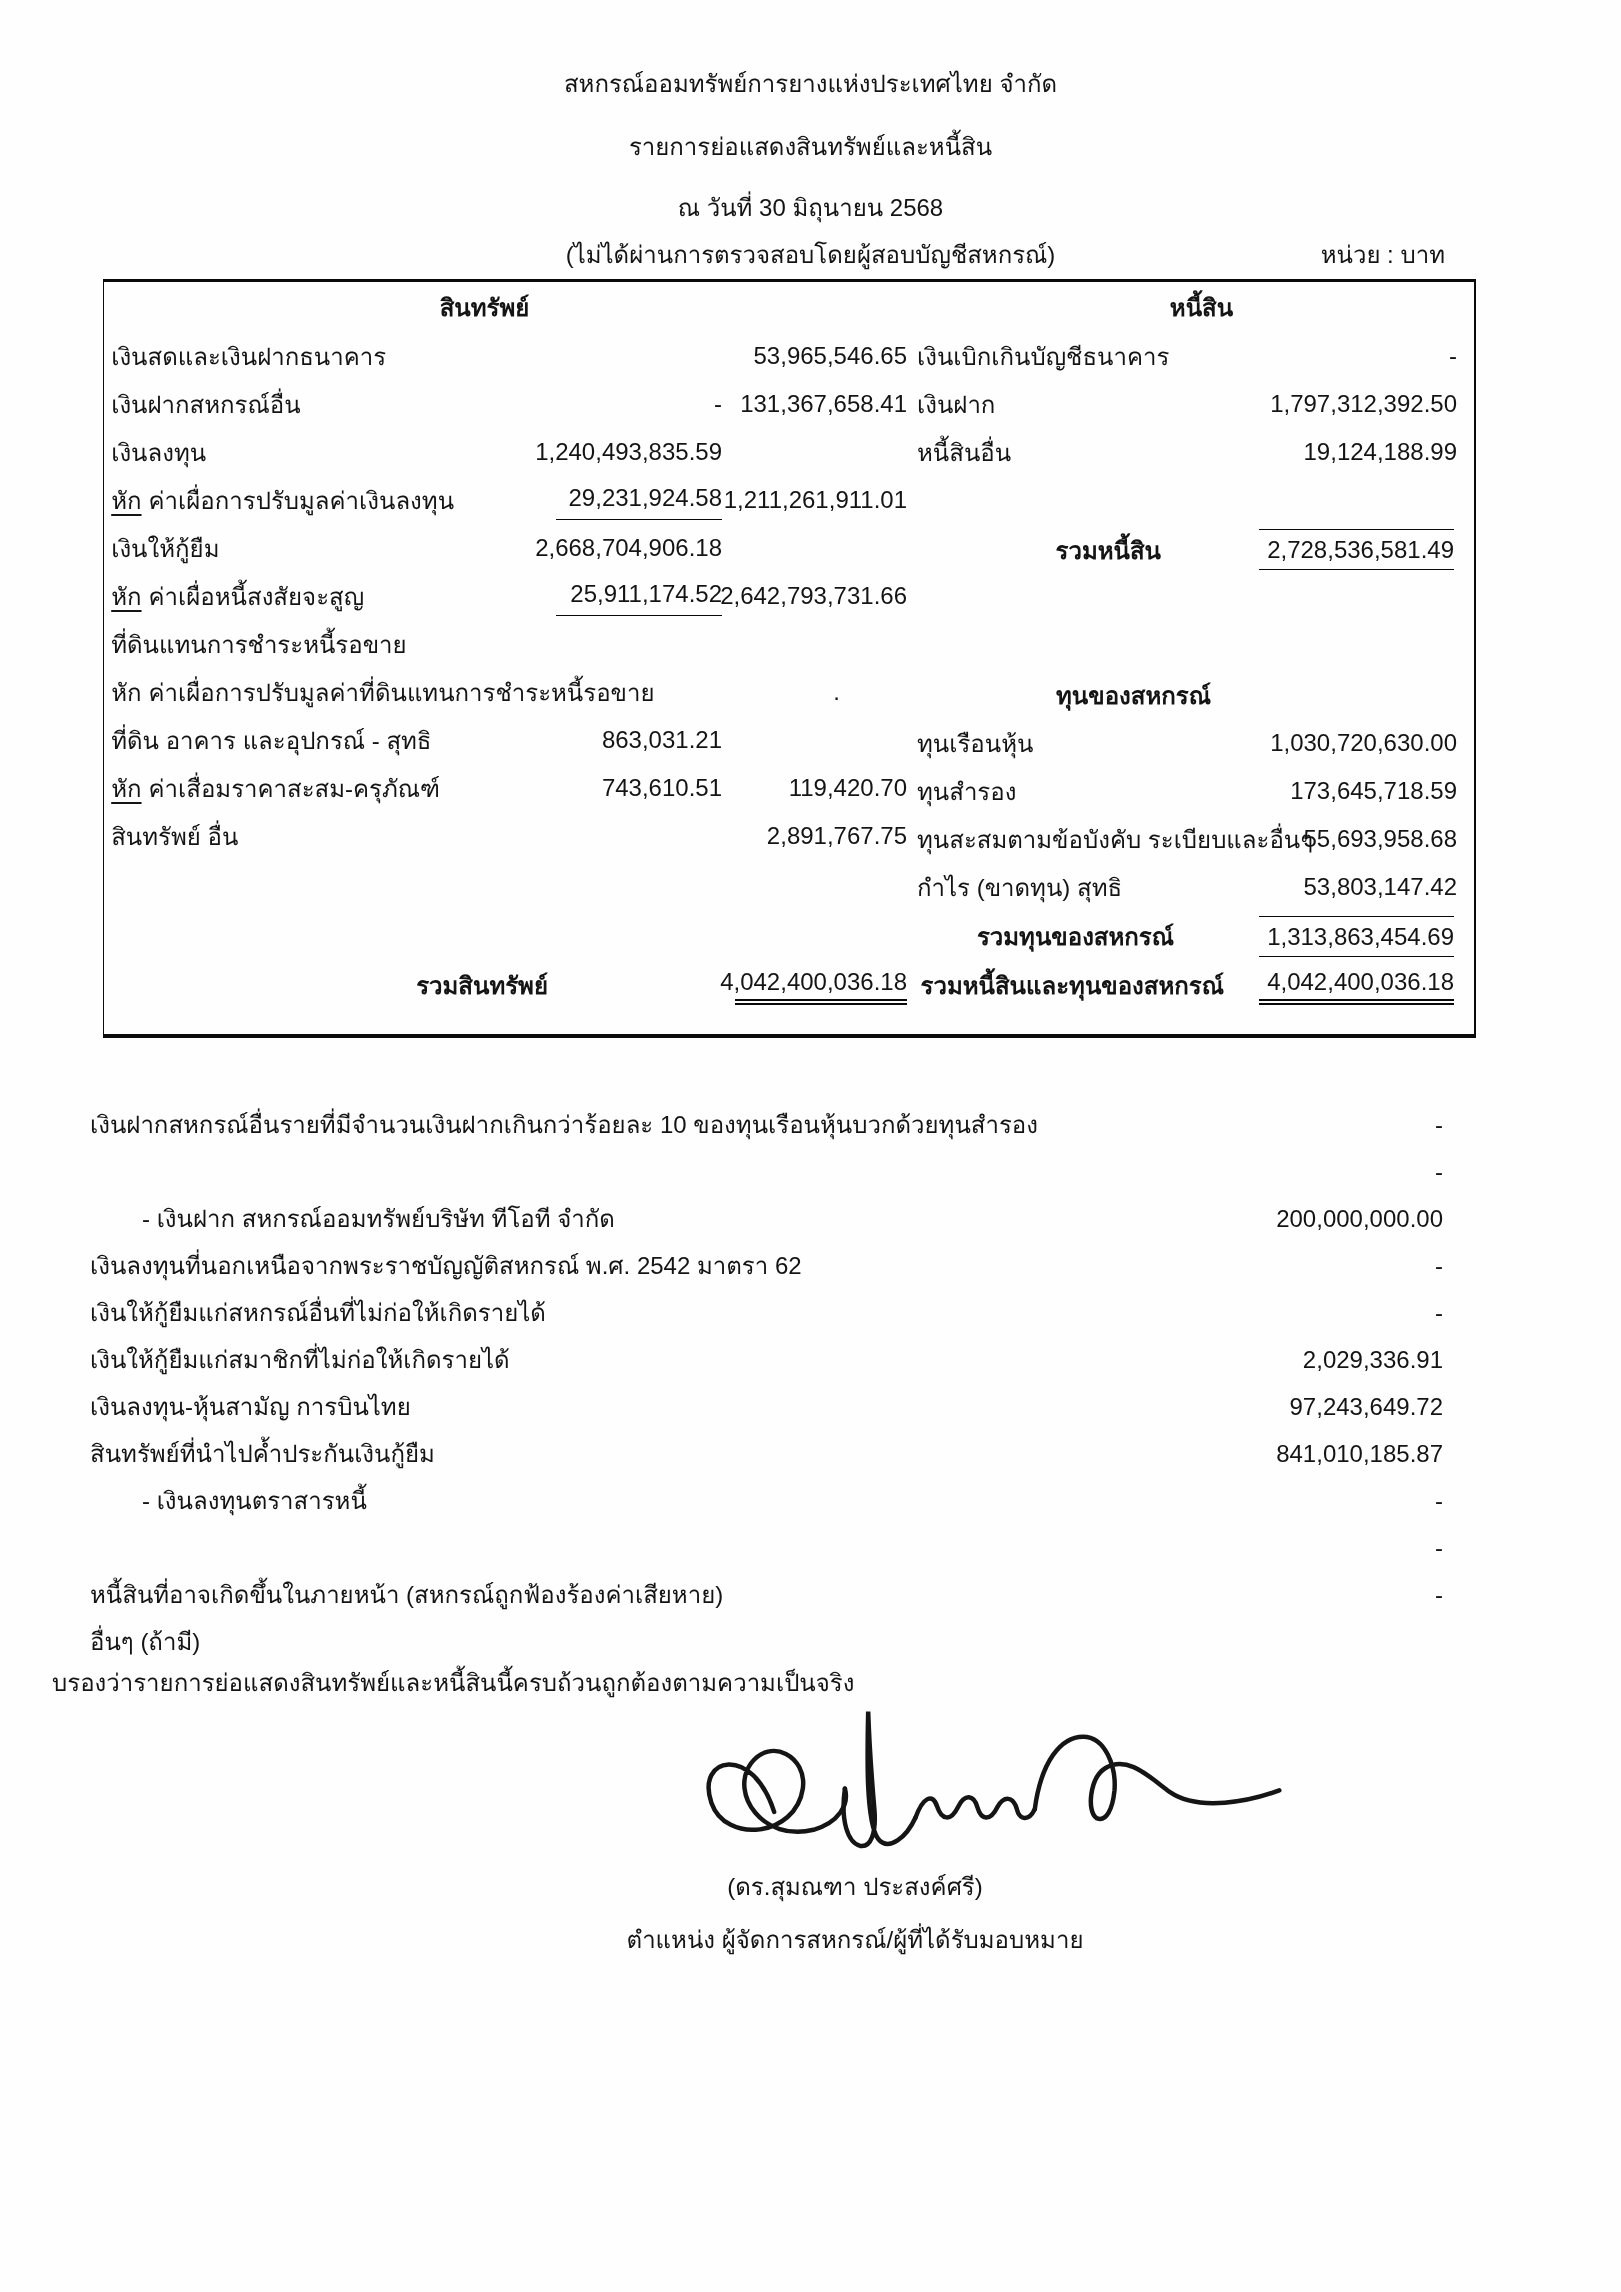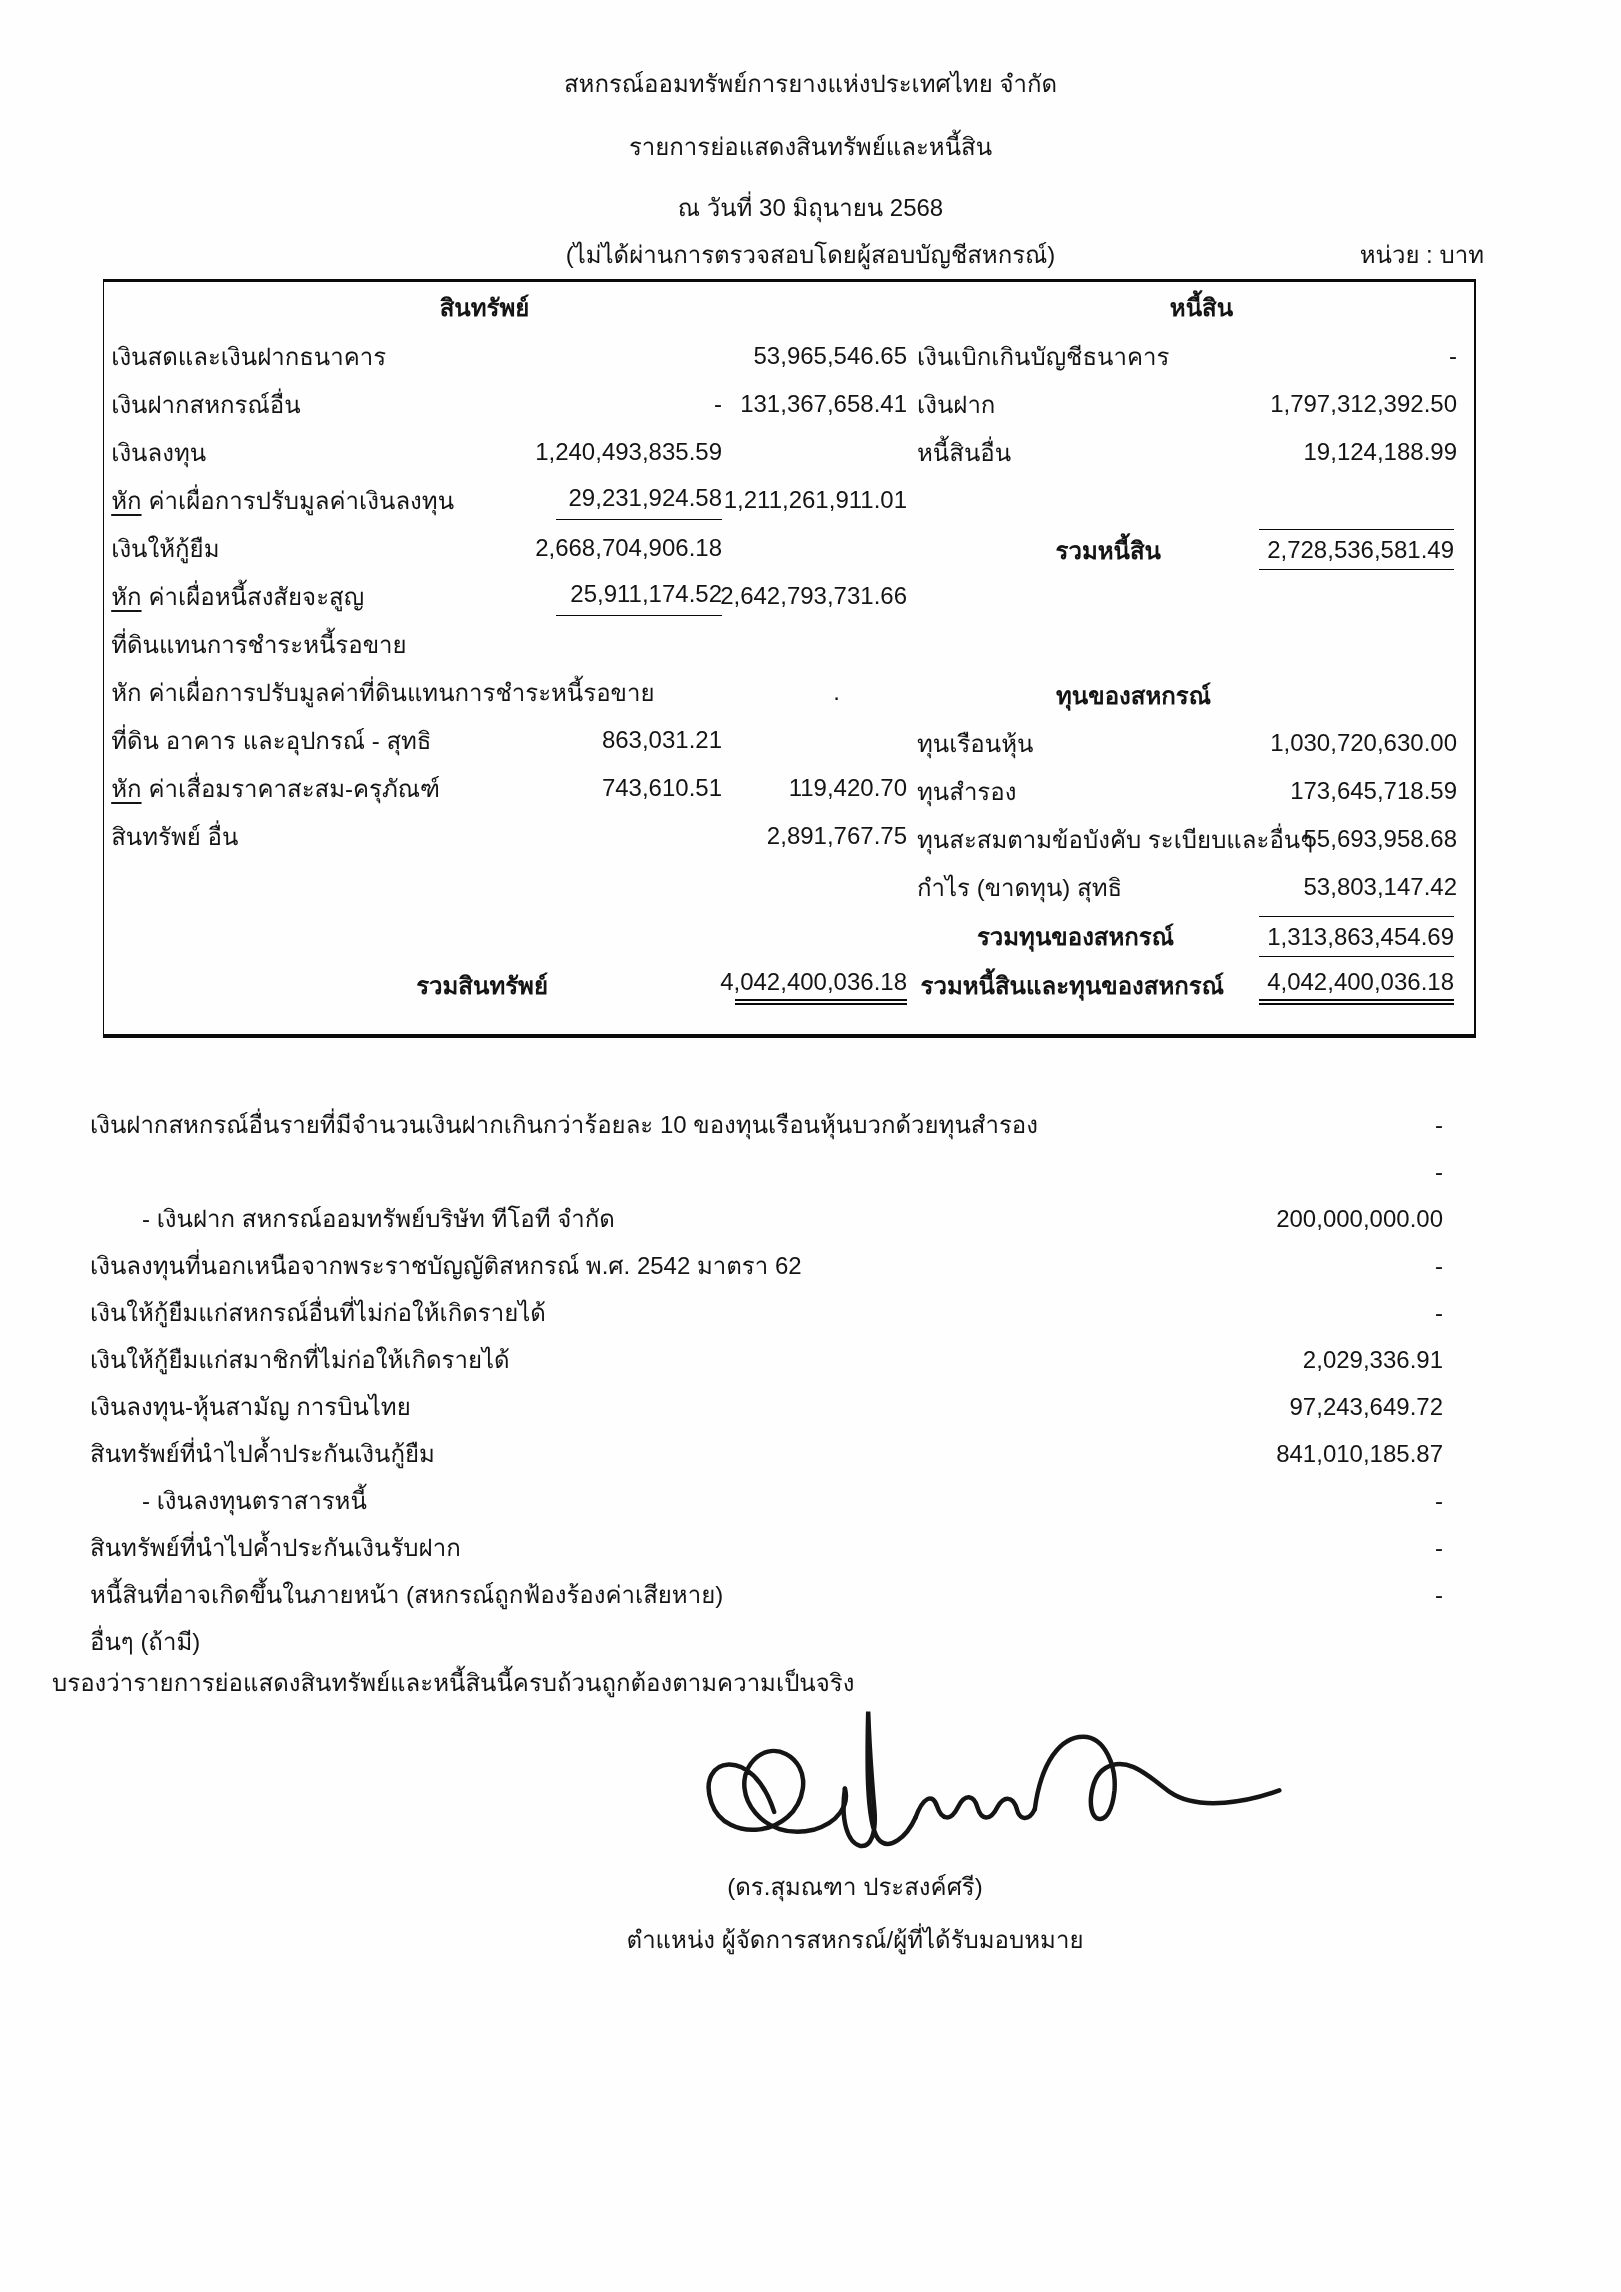--- a/index.html
+++ b/index.html
@@ -8,21 +8,21 @@
     background:#fefefe; color:#141414;
     font-family:"Liberation Sans", sans-serif;
     font-size:24px; overflow:hidden;
   }
   .center { justify-content:center; text-align:center; }
   .right { justify-content:flex-end; text-align:right; }
   .bold { font-weight:700; }
 
   
   .hline { position:absolute; left:15px; width:1591px; height:39px; display:flex; align-items:center; justify-content:center; }
-  .unit { position:absolute; left:1301px; top:235px; width:183px; height:39px; display:flex; align-items:center; justify-content:flex-end; }
+  .unit { position:absolute; left:1262px; top:235px; width:183px; height:39px; display:flex; align-items:center; justify-content:flex-end; }
 
   
   .table-box {
     position:absolute; left:103px; top:279px; width:1373px; height:759px;
     border-top:3.6px solid #0a0a0a; border-left:1.8px solid #0a0a0a;
     border-right:2.7px solid #0a0a0a; border-bottom:4.5px solid #0a0a0a;
     box-sizing:border-box;
     padding-left:28px;
   }
   .trow { position:relative; height:48px; }
@@ -218,21 +218,20 @@
       </div>
       <div class="nrow">
         <div class="nlabel">สินทรัพย์ที่นำไปค้ำประกันเงินกู้ยืม</div>
         <div class="nvalue">841,010,185.87</div>
       </div>
       <div class="nrow indent">
         <div class="nlabel">-  เงินลงทุนตราสารหนี้</div>
         <div class="nvalue">-</div>
       </div>
       <div class="nrow">
-        <div class="nlabel">สินทรัพย์ที่นำไปค้ำประกันเงินรับฝาก</div>
         <div class="nvalue">-</div>
       </div>
       <div class="nrow">
         <div class="nlabel">หนี้สินที่อาจเกิดขึ้นในภายหน้า (สหกรณ์ถูกฟ้องร้องค่าเสียหาย)</div>
         <div class="nvalue">-</div>
       </div>
       <div class="nrow">
         <div class="nlabel">อื่นๆ (ถ้ามี)</div>
         <div class="nvalue"></div>
       </div>

